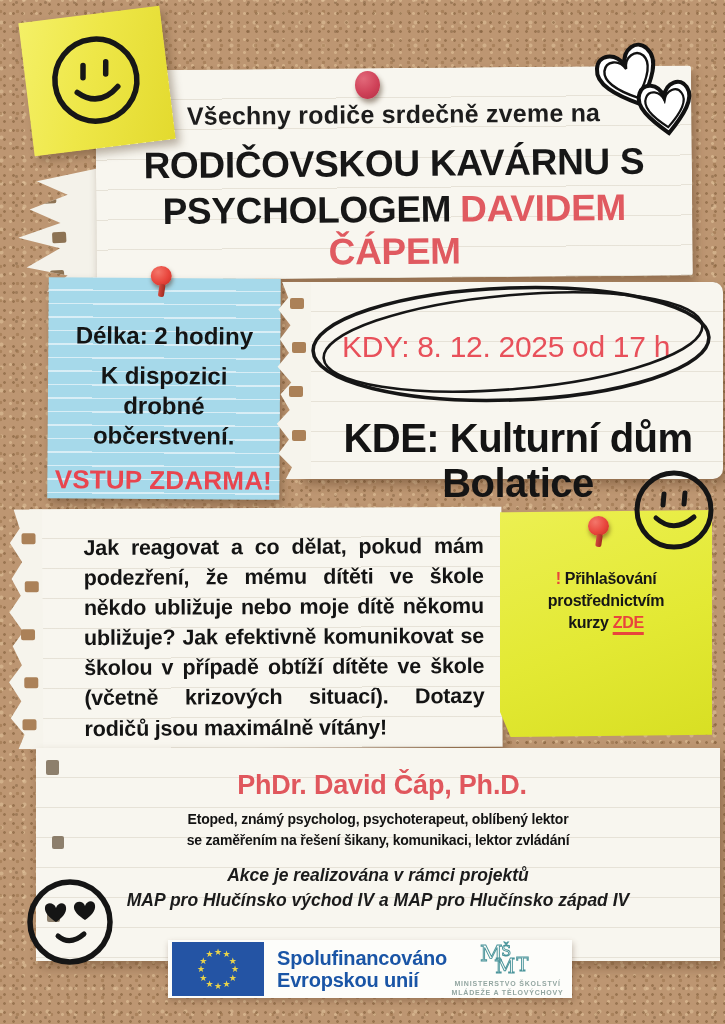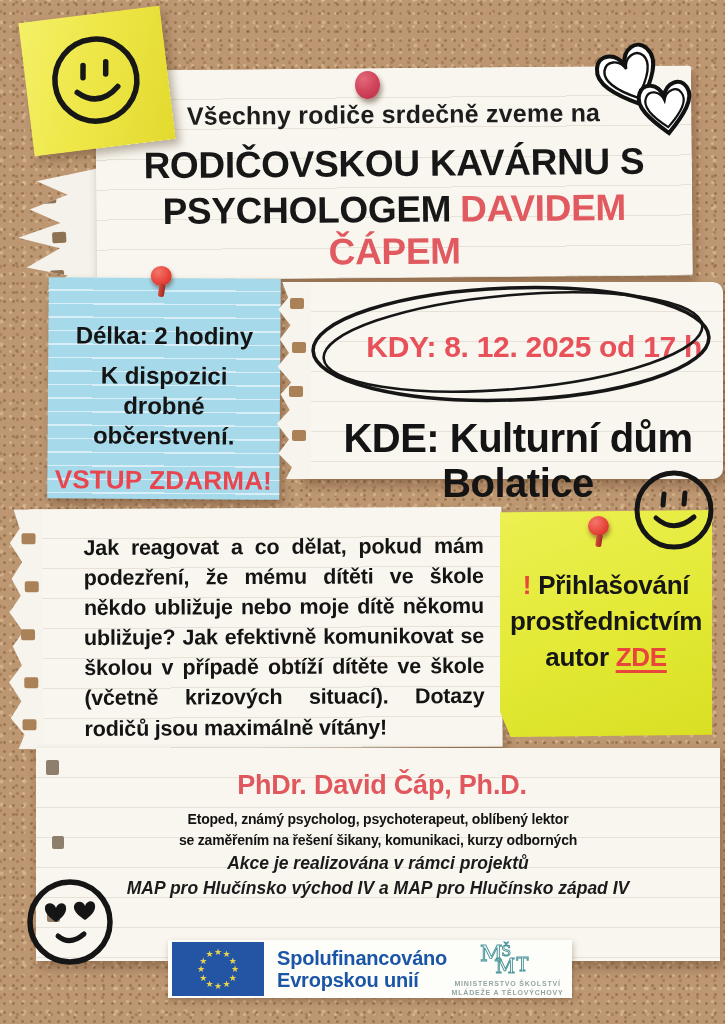--- a/index.html
+++ b/index.html
@@ -61,44 +61,44 @@
   .note-blue .t3 { margin-top:13px; font-size:26px; font-weight:800; color:#e8454f; letter-spacing:.2px; }
 
   
   .pushpin { position:absolute; width:26px; height:36px; z-index:9; }
   .pushpin .head { position:absolute; left:2px; top:0; width:21px; height:20px; border-radius:50%;
     background:radial-gradient(circle at 35% 30%, #f4766a 0%, #e8453c 55%, #bf2c22 100%); box-shadow:1px 3px 4px rgba(70,35,15,.5); }
   .pushpin .stem { position:absolute; left:10px; top:18px; width:6px; height:13px; background:linear-gradient(90deg,#d4483e,#a02b20); border-radius:2px; transform:rotate(8deg); }
 
   
   .paper-when { left:298px; top:282px; width:425px; height:197px; border-radius:10px; z-index:3; }
-  .paper-when .when { position:absolute; left:44px; top:48px; width:360px; text-align:right; font-size:30px; font-weight:700; color:#e8505a; letter-spacing:-.3px; }
+  .paper-when .when { position:absolute; left:44px; top:48px; width:360px; text-align:left; font-size:30px; font-weight:400; color:#e8505a; letter-spacing:-.3px; }
   .paper-when .where { position:absolute; left:30px; top:134px; width:380px; text-align:center; font-size:40px; font-weight:800; color:#141414; letter-spacing:-.5px; }
   .ellipse-doodle { position:absolute; left:8px; top:-2px; z-index:4; }
 
   
   .paper-desc { left:30px; top:508px; width:472px; height:240px; transform:rotate(-.3deg); z-index:3; }
   .paper-desc p { padding:24px 18px 0 54px; font-size:21.5px; font-weight:700; color:#141414; text-align:justify; line-height:1.4; letter-spacing:-.2px; }
 
   
   .note-yellow { position:absolute; left:500px; top:510px; width:212px; height:227px;
     background:linear-gradient(160deg,#ecf052 0%,#e3e934 55%,#d8df23 100%);
     box-shadow:3px 6px 10px rgba(80,50,25,.40); text-align:center; padding-top:58px; z-index:4;
     clip-path:polygon(0 1%,100% 0,100% 99%,5% 100%,0 89%); }
-  .note-yellow .ln { font-size:26px; font-weight:800; color:#161616; line-height:1.38; letter-spacing:-.3px; }
+  .note-yellow .ln { font-size:16px; font-weight:800; color:#161616; line-height:1.38; letter-spacing:-.3px; }
   .note-yellow .red { color:#e8453c; }
   .note-yellow .zde { color:#e8453c; text-decoration:underline; text-underline-offset:4px; text-decoration-thickness:3px; cursor:pointer;text-align:right; }
   .smiley-mid { position:absolute; left:630px; top:466px; z-index:8; }
 
   
   .paper-bottom { left:36px; top:748px; width:684px; height:213px; text-align:center; padding-top:22px; z-index:3; }
   .speaker-name { font-size:27px; font-weight:800; color:#e0575d; letter-spacing:-.2px;margin-left:8px; }
   .bio-line { display:block; font-size:14px; font-weight:800; color:#131313; line-height:1.5; letter-spacing:-.2px; }
   .bio-wrap { margin-top:8px; }
-  .proj { font-style:italic; font-weight:700; color:#1b1b1b; font-size:17.5px; line-height:1.45; }
+  .proj { margin-top:12px; font-style:italic; font-weight:700; color:#1b1b1b; font-size:17.5px; line-height:1.45; }
   .dark-hole { position:absolute; background:#7a6a55; opacity:.85; border-radius:2px; }
 
   .smiley-love { position:absolute; left:22px; top:874px; z-index:8; }
 
   
   .logo-strip { position:absolute; left:168px; top:940px; width:404px; height:58px; background:#fdfdfa;
     display:flex; align-items:center; box-shadow:1px 3px 6px rgba(80,50,25,.3); z-index:5; }
   .eu-flag { margin-left:4px; flex:0 0 auto; }
   .eu-text { margin-left:13px; color:#1a55a6; font-size:20px; font-weight:700; line-height:1.12; letter-spacing:-.2px; }
   .msmt { margin-left:auto; margin-right:4px; width:128px; text-align:center; }
@@ -177,38 +177,38 @@
     <p>Jak reagovat a co dělat, pokud mám podezření, že mému dítěti ve škole někdo ubližuje nebo moje dítě někomu ubližuje? Jak efektivně komunikovat se školou v případě obtíží dítěte ve škole (včetně krizových situací). Dotazy rodičů jsou maximálně vítány!</p>
   </div>
 
   <div class="note-yellow">
     <div class="pushpin" style="left:86px; top:6px;">
       <div class="head"></div>
         <div class="stem"></div>
     </div>
     <div class="ln"><span class="red">!</span><span> Přihlašování</span></div>
     <div class="ln">prostřednictvím</div>
-    <div class="ln"><span>autor </span><span class="zde">ZDE</span></div>
+    <div class="ln"><span>kurzy </span><span class="zde">ZDE</span></div>
   </div>
 
   <svg class="smiley-mid" width="88" height="88" viewBox="0 0 88 88">
     <circle cx="44" cy="44" r="37" fill="none" stroke="#151515" stroke-width="5"></circle>
     <path d="M34 28 L33 39" stroke="#151515" stroke-width="5" stroke-linecap="round" fill="none"></path>
     <path d="M55 27 L54 38" stroke="#151515" stroke-width="5" stroke-linecap="round" fill="none"></path>
     <path d="M26 52 Q44 68 64 51" stroke="#151515" stroke-width="5" stroke-linecap="round" fill="none"></path>
   </svg>
 
   <div class="paper paper-bottom">
     <div class="dark-hole" style="left:10px; top:12px; width:13px; height:15px;"></div>
     <div class="dark-hole" style="left:16px; top:88px; width:12px; height:13px;"></div>
     <div class="dark-hole" style="left:11px; top:160px; width:13px; height:14px;"></div>
     <div class="speaker-name">PhDr. David Čáp, Ph.D.</div>
     <div class="bio-wrap">
       <span class="bio-line">Etoped, známý psycholog, psychoterapeut, oblíbený lektor</span>
-      <span class="bio-line">se zaměřením na řešení šikany, komunikaci, kurzy odborných</span>
+      <span class="bio-line">se zaměřením na řešení šikany, komunikaci, lektor zvládání</span>
     </div>
     <div class="proj">
       <div>Akce je realizována v rámci projektů</div>
       <div>MAP pro Hlučínsko východ IV a MAP pro Hlučínsko západ IV</div>
     </div>
   </div>
 
   <svg class="smiley-love" width="96" height="96" viewBox="0 0 96 96">
     <circle cx="48" cy="48" r="40" fill="none" stroke="#151515" stroke-width="5.5"></circle>
     <path d="M34 34 C32 28 24 28 23 33 C22 39 28 44 34 48 C40 44 45 39 44 33 C43 28 36 28 34 34 Z" fill="#151515"></path>

